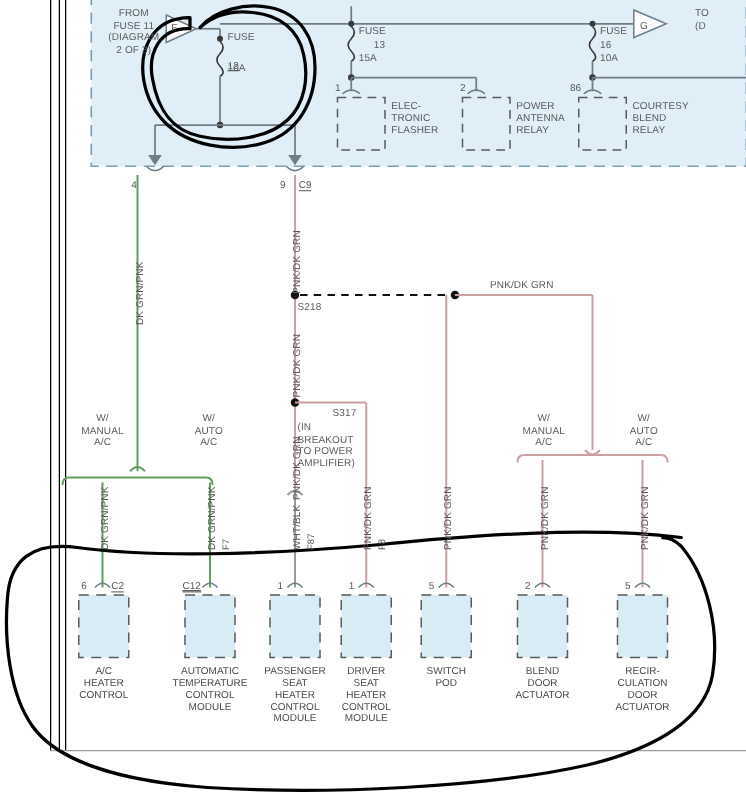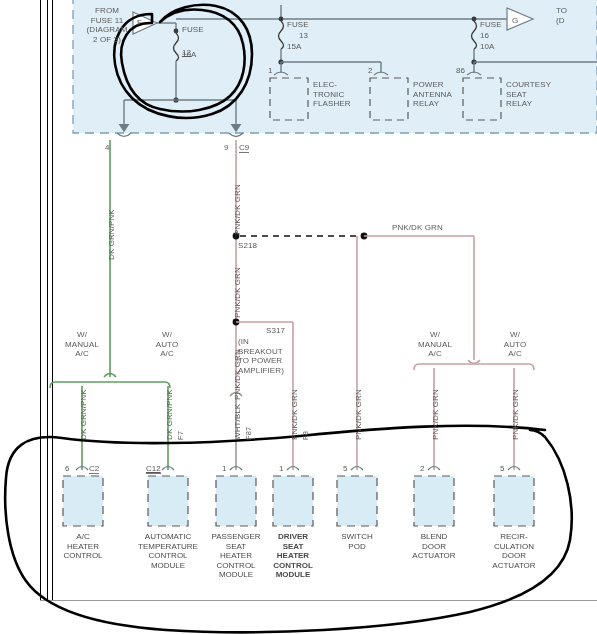--- a/index.html
+++ b/index.html
@@ -213,21 +213,21 @@
   <div class="pin" style="left:368px;top:66px;">2</div>
   <div class="pin" style="left:456px;top:66px;">86</div>
 
   <div class="txt" style="left:313px;top:80px;">ELEC-
 TRONIC
 FLASHER</div>
   <div class="txt" style="left:413px;top:80px;">POWER
 ANTENNA
 RELAY</div>
   <div class="txt" style="left:506px;top:80px;">COURTESY
-SEAT
+BLEND
 RELAY</div>
 
   <div class="pin" style="left:105px;top:143px;">4</div>
   <div class="pin" style="left:224px;top:143px;">9</div>
   <div class="conn" style="left:239px;top:143px;">C9</div>
 
   <div class="vtxt" style="left:107px;top:260px;">DK GRN/PNK</div>
   <div class="vtxt" style="left:233px;top:235px;">PNK/DK GRN</div>
   <div class="vtxt" style="left:233px;top:318px;">PNK/DK GRN</div>
   <div class="vtxt" style="left:233px;top:400px;">PNK/DK GRN</div>
@@ -283,21 +283,21 @@
 CONTROL</div>
   <div class="boxlabel" style="left:124px;top:532px;width:88px;">AUTOMATIC
 TEMPERATURE
 CONTROL
 MODULE</div>
   <div class="boxlabel" style="left:198px;top:532px;width:76px;">PASSENGER
 SEAT
 HEATER
 CONTROL
 MODULE</div>
-  <div class="boxlabel" style="left:257px;top:532px;width:72px;font-weight:bold;">DRIVER
+  <div class="boxlabel" style="left:257px;top:532px;width:72px;">DRIVER
 SEAT
 HEATER
 CONTROL
 MODULE</div>
   <div class="boxlabel" style="left:327px;top:532px;width:60px;">SWITCH
 POD</div>
   <div class="boxlabel" style="left:402px;top:532px;width:64px;">BLEND
 DOOR
 ACTUATOR</div>
   <div class="boxlabel" style="left:480px;top:532px;width:68px;">RECIR-

